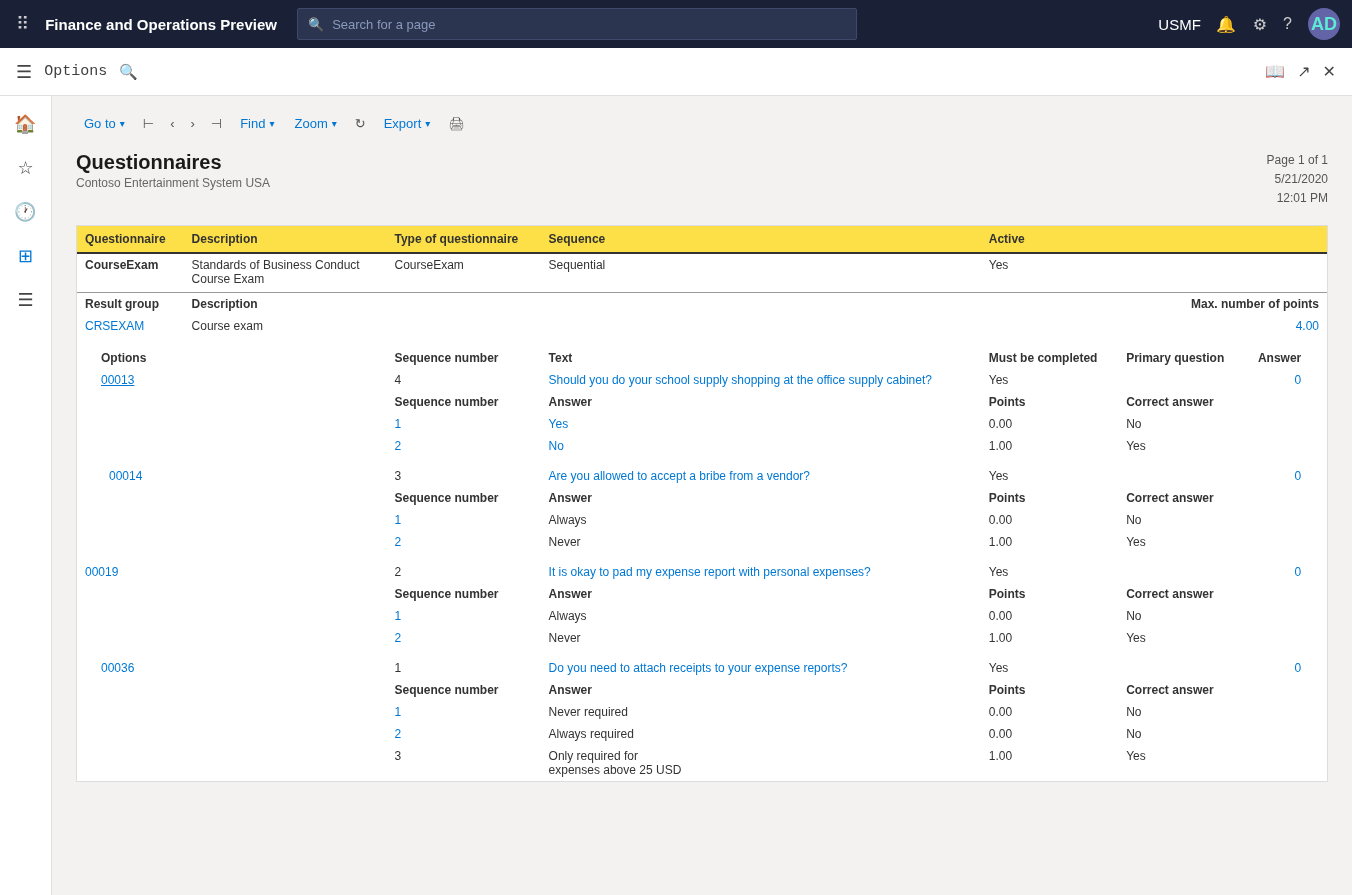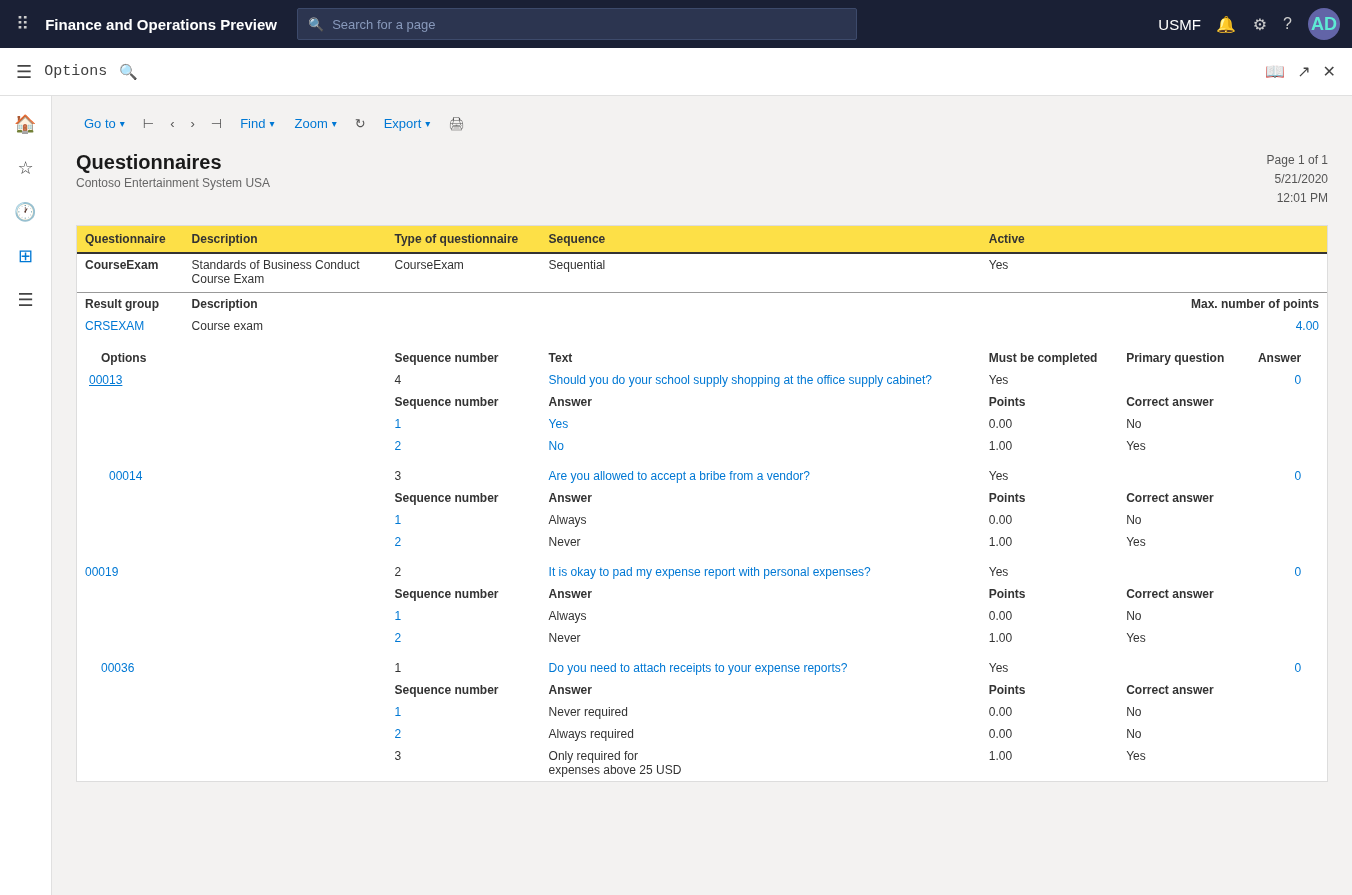--- a/index.html
+++ b/index.html
@@ -308,21 +308,21 @@
             <td></td>
             <td class="bold">Sequence number</td>
             <td class="bold">Text</td>
             <td class="bold">Must be completed</td>
             <td class="bold">Primary question</td>
             <td class="bold col-right">Answer</td>
             <td></td>
           </tr>
 
           <tr>
-            <td style="padding-left:12px;text-decoration:underline;" class="link-blue">00013</td>
+            <td style="padding-left:24px;text-decoration:underline;" class="link-blue">00013</td>
             <td></td>
             <td>4</td>
             <td><span class="link-blue">Should you do your school supply shopping at the office supply cabinet?</span></td>
             <td>Yes</td>
             <td></td>
             <td class="link-blue col-right">0</td>
             <td></td>
           </tr>
 
           <tr>

